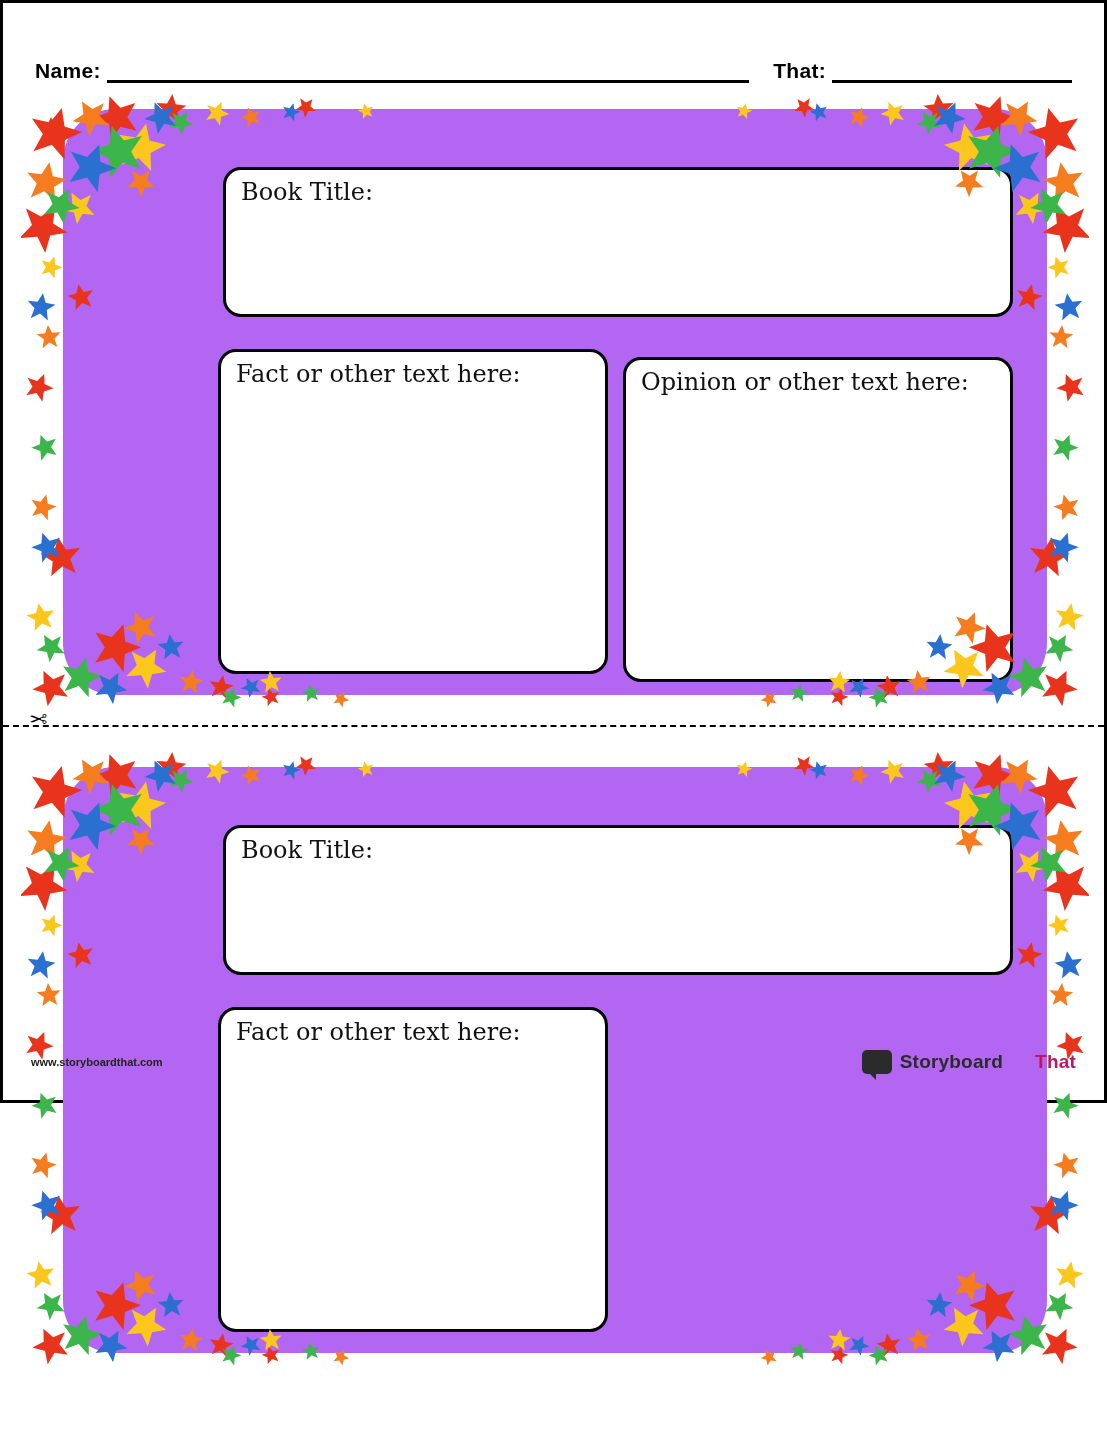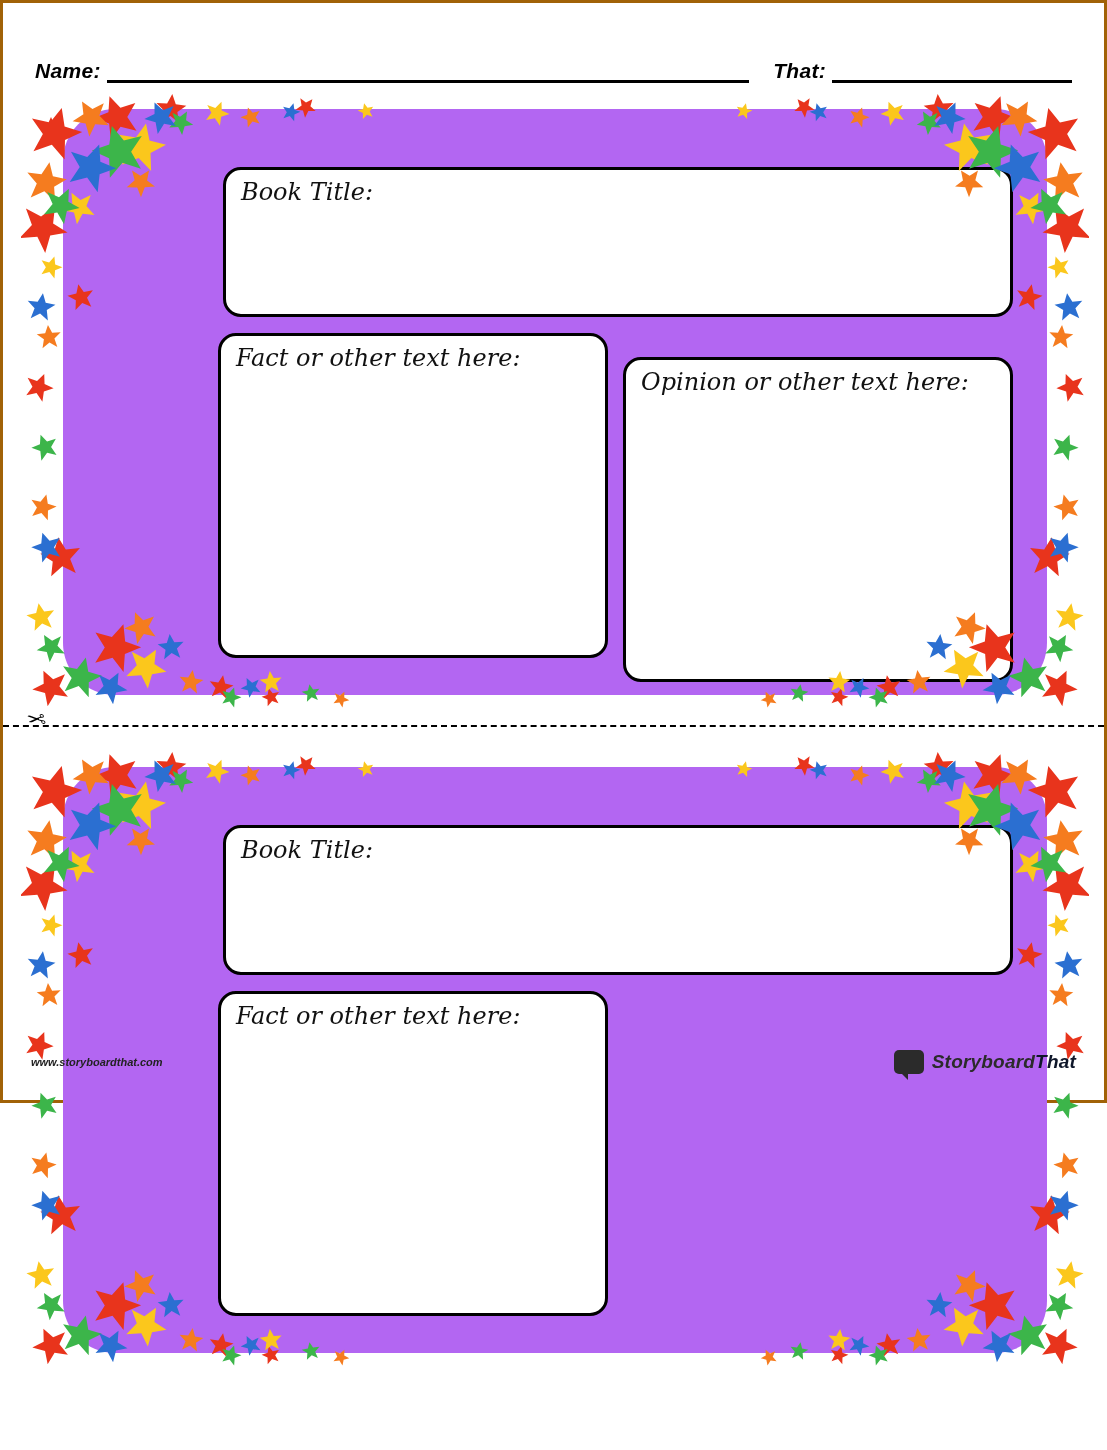--- a/index.html
+++ b/index.html
@@ -14,23 +14,22 @@
     font-family: "Liberation Sans", sans-serif;
     position: relative;
     overflow: hidden;
   }
 
   .page {
     position: absolute;
     left: 0; top: 0;
     width: 1107px;
     height: 1103px;
-    border: 3px solid #a16207;
+    border: 3px solid #000000;
     background: #fff;
-    font-style: italic;
   }
 
   
   .header {
     position: absolute;
     left: 0; top: 30px;
     width: 100%;
     height: 50px;
     display: flex;
     align-items: flex-end;
@@ -79,21 +78,21 @@
     border-radius: 18px;
   }
   .box-title {
     left: 160px;
     top: 58px;
     width: 790px;
     height: 150px;
   }
   .box-fact {
     left: 155px;
-    top: 224px;
+    top: 240px;
     width: 390px;
     height: 325px;
   }
   .box-opinion {
     left: 560px;
     top: 248px;
     width: 390px;
     height: 325px;
   }
   .box-label {
@@ -172,21 +171,21 @@
     border-left: 8px solid transparent;
     border-right: 0 solid transparent;
     border-top: 8px solid #2b2b2b;
   }
   .brand-text {
     font-size: 19px;
     font-weight: bold;
     color: #2b2b2b;
     letter-spacing: .2px;
   }
-  .brand-text .light { color: #0f172a; font-weight: bold; }
+  .brand-text .light { color: #be185d; font-weight: bold; padding-left: 32px; }
 </style>
 </head>
 <body>
 
 <div class="page">
 
   <div class="header">
     <span class="field-label">Name:</span>
     <span class="rule name-rule"></span>
     <span class="field-label">That:</span>

